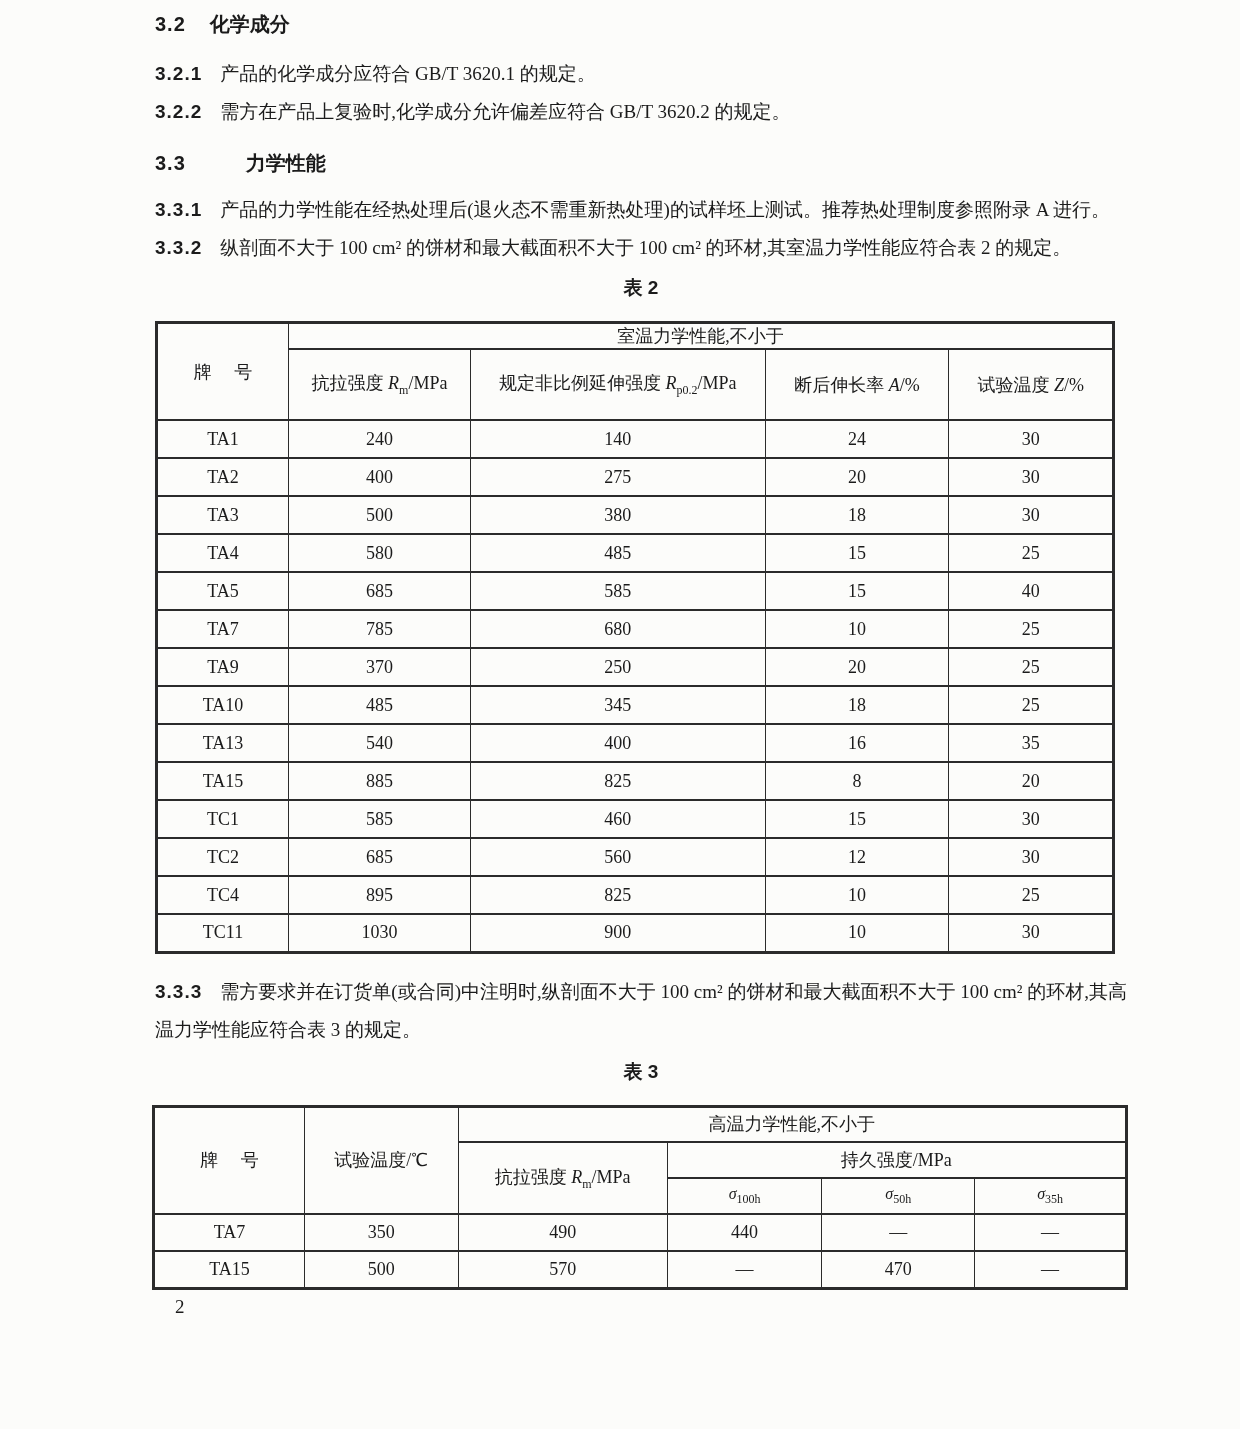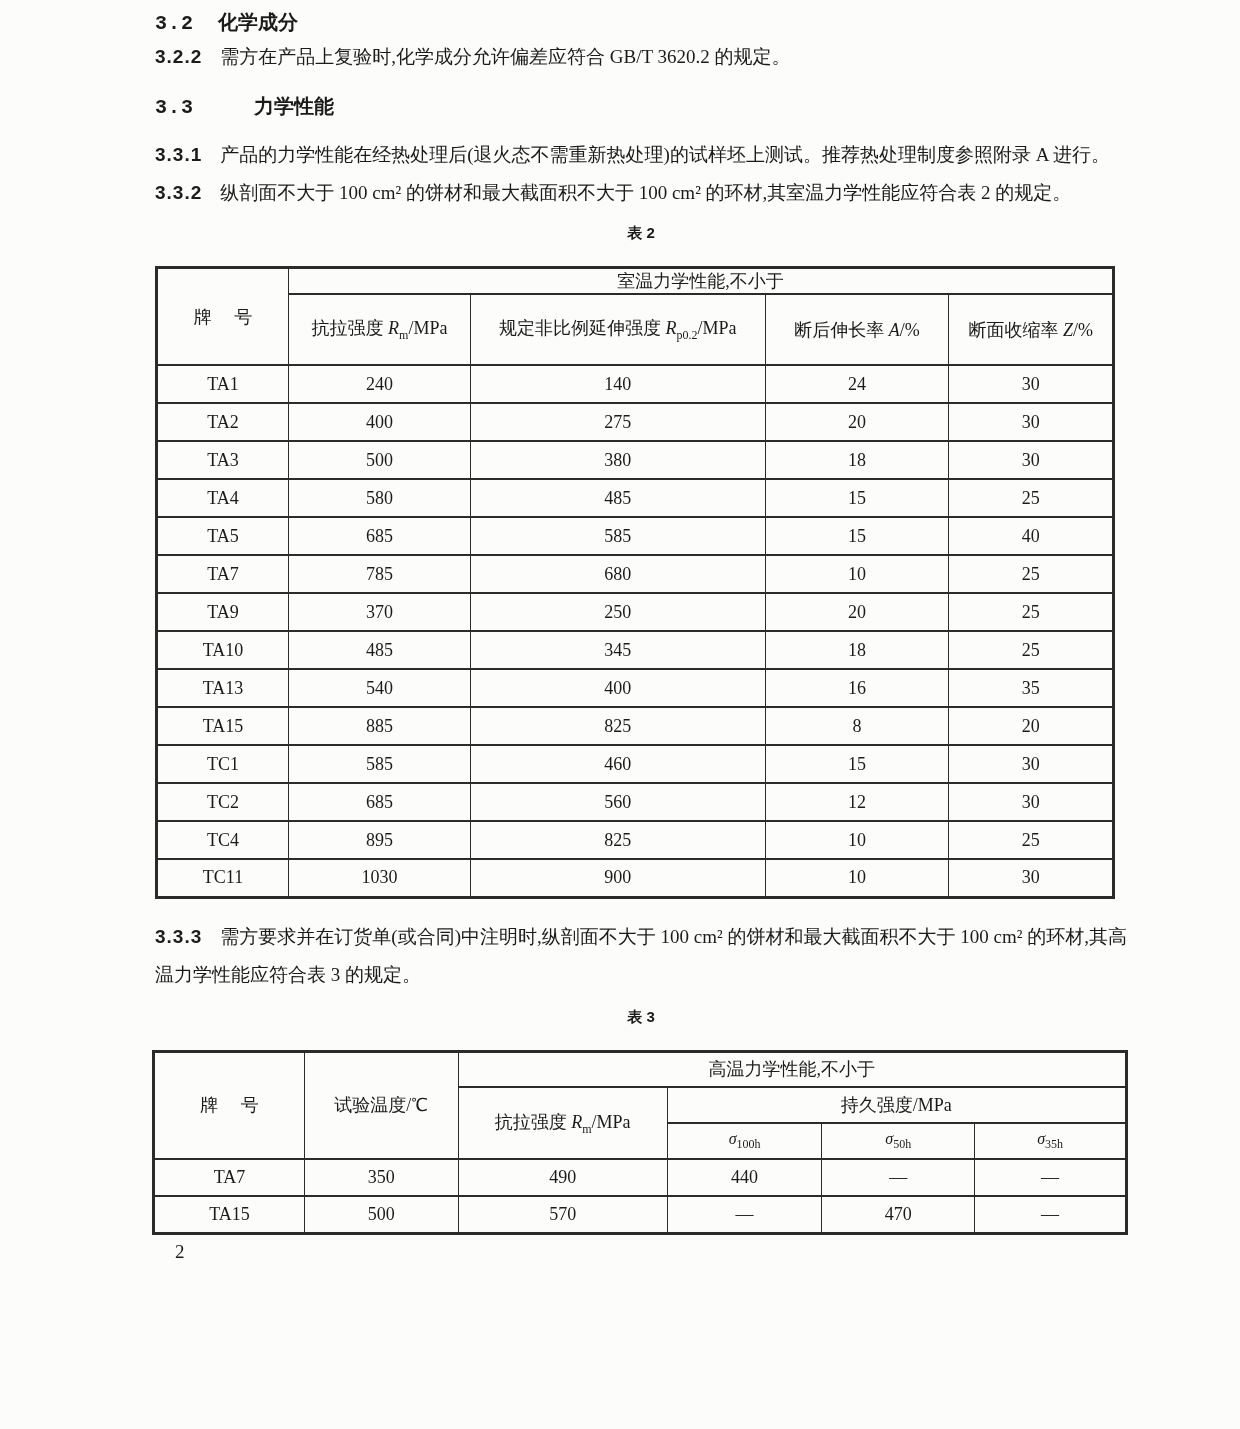--- a/index.html
+++ b/index.html
@@ -15,21 +15,21 @@
     height: 1429px;
     overflow: hidden;
     background: #fcfcfa;
   }
   .content { padding: 10px 113px 0 155px; }
 
   
   .heading {
     display: flex;
     align-items: flex-start;
-    font-family: Liberation Mono, monospace;
+    font-family: Liberation Sans, sans-serif;
     font-weight: bold;
     font-size: 20px;
     line-height: 28px;
   }
   .heading .hnum { margin-right: 24px; letter-spacing: 1px; }
   .clause {
     font-size: 19px;
     line-height: 38px;
     text-align: justify;
   }
@@ -43,21 +43,21 @@
   .m-p321  { margin-top: 17px; }
   .m-p331  { margin-top: 14px; }
   .m-p333  { margin-top: 19px; }
 
   
   .table-caption {
     margin-top: 8px;
     text-align: center;
     font-family: "Liberation Sans", sans-serif;
     font-weight: bold;
-    font-size: 15px;
+    font-size: 19px;
     line-height: 26px;
   }
   .m-cap3 { margin-top: 10px; }
 
   
   table {
     border-collapse: collapse;
     table-layout: fixed;
     margin-top: 20px;
     border: 3px solid #2b2b2b;
@@ -99,20 +99,23 @@
 <body>
 
 <div class="page">
   <div class="content">
 
     <div class="heading">
       <span class="hnum">3.2</span>
       <span class="htitle">化学成分</span>
     </div>
 
+    <p class="clause m-p321">
+      <span class="cnum">3.2.1</span><span>产品的化学成分应符合 GB/T 3620.1 的规定。</span>
+    </p>
 
     <p class="clause">
       <span class="cnum">3.2.2</span><span>需方在产品上复验时,化学成分允许偏差应符合 GB/T 3620.2 的规定。</span>
     </p>
 
     <div class="heading m-h33">
       <span class="hnum">3.3</span>
       <span class="htitle">力学性能</span>
     </div>
 
@@ -136,21 +139,21 @@
       </colgroup>
       <thead>
         <tr>
           <th rowspan="2" class="grade-th">牌 号</th>
           <th colspan="4" class="group-th">室温力学性能,不小于</th>
         </tr>
         <tr>
           <th class="col-th"><span>抗拉强度 </span><i>R</i><sub>m</sub><span>/MPa</span></th>
           <th class="col-th"><span>规定非比例延伸强度 </span><i>R</i><sub>p0.2</sub><span>/MPa</span></th>
           <th class="col-th"><span>断后伸长率 </span><i>A</i><span>/%</span></th>
-          <th class="col-th"><span>断面收缩率 </span><i>Z</i><span>/%</span></th>
+          <th class="col-th"><span>试验温度 </span><i>Z</i><span>/%</span></th>
         </tr>
       </thead>
       <tbody>
           <tr>
             <td>TA1</td>
             <td>240</td>
             <td>140</td>
             <td>24</td>
             <td>30</td>
           </tr>

